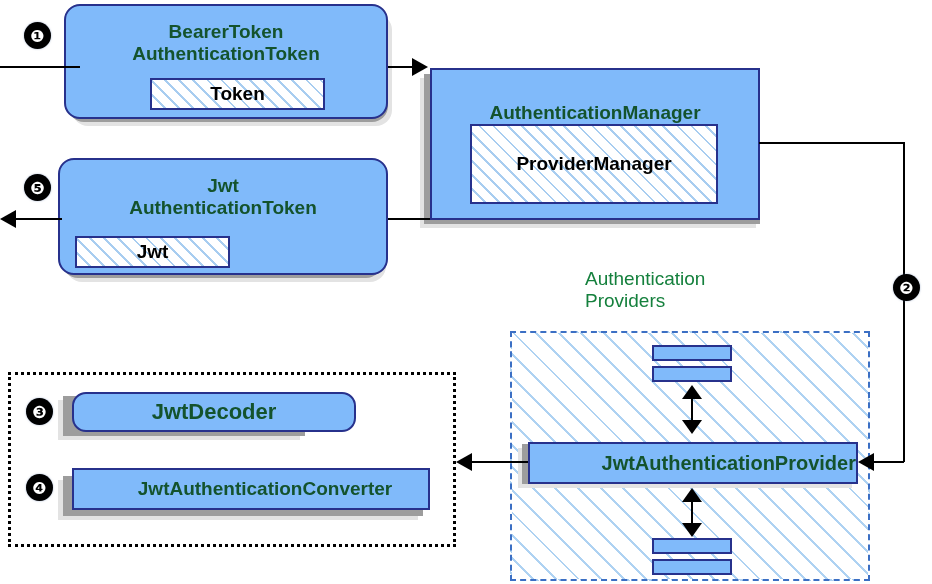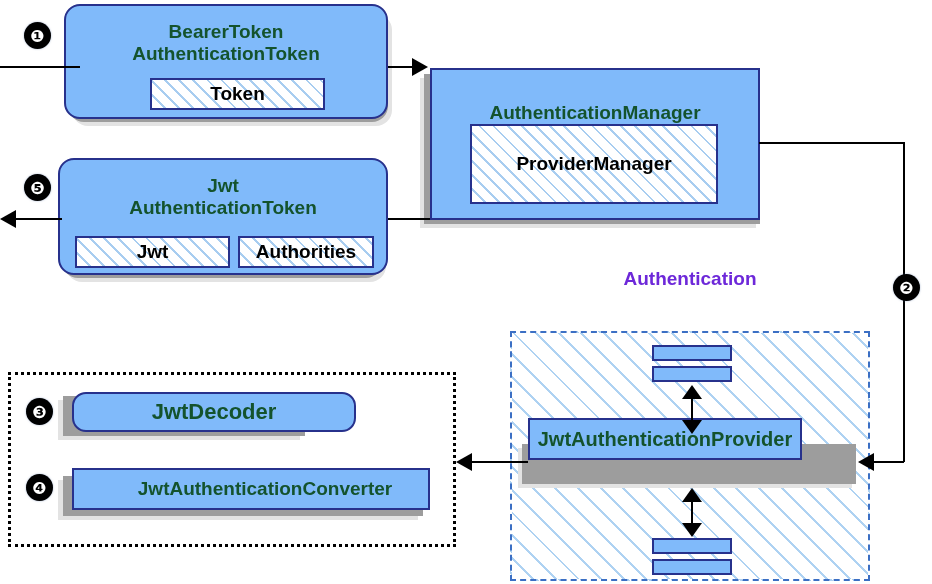--- a/index.html
+++ b/index.html
@@ -94,23 +94,22 @@
     position:absolute;
     background:#80bafa;
     border:2px solid #27318c;
     box-sizing:border-box;
     z-index:4;
   }
 
   
   .caption{
     position:absolute;
-    font-weight:bold;
-    text-align:center;
-    color:#6d28d9;
+    font-weight:normal;
+    color:#15803d;
     line-height:1.15;
     z-index:6;
   }
 
   
   .badge{
     position:absolute;
     width:27px;height:27px;
     border-radius:50%;
     background:#000;
@@ -177,45 +176,45 @@
   <div class="shadow-light rounded" style="left:66px;top:168px;width:320px;height:114px;"></div>
   <div class="shadow-dark rounded" style="left:62px;top:164px;width:320px;height:114px;"></div>
 
   <div class="node rounded" style="left:58px;top:158px;width:330px;height:117px;font-size:19px;padding-bottom:40px;">
     <div>
       <div>Jwt</div>
       <div>AuthenticationToken</div>
     </div>
   </div>
   <div class="hatchbox" style="left:75px;top:236px;width:155px;height:32px;font-size:19px;">Jwt</div>
-  <div class="hatchbox" style="left:238px;top:236px;width:136px;height:32px;font-size:19px;">Authorities</div>
 
   <div class="line-h" style="left:388px;top:218px;width:42px;"></div>
 
   <div class="line-h" style="left:6px;top:218px;width:56px;"></div>
   <div class="arrow arrow-left" style="left:0px;top:210px;"></div>
 
   <div class="badge" style="left:24px;top:174px;">❺</div>
 
   <div class="caption" style="left:585px;top:268px;width:210px;font-size:19px;">
     <div>Authentication</div>
+    <div>Providers</div>
   </div>
 
   <div class="group-dashed-blue" style="left:510px;top:331px;width:360px;height:250px;"></div>
 
   <div class="stub" style="left:652px;top:345px;width:80px;height:16px;"></div>
   <div class="stub" style="left:652px;top:366px;width:80px;height:16px;"></div>
 
   <div class="line-v" style="left:691px;top:389px;height:42px;"></div>
   <div class="arrow arrow-up" style="left:682px;top:385px;"></div>
   <div class="arrow arrow-down" style="left:682px;top:420px;"></div>
 
   <div class="shadow-light" style="left:518px;top:448px;width:334px;height:40px;"></div>
   <div class="shadow-dark" style="left:522px;top:444px;width:334px;height:40px;"></div>
-  <div class="node" style="left:528px;top:418px;width:274px;height:42px;font-size:20px;">
+  <div class="node" style="left:528px;top:442px;width:330px;height:42px;font-size:20px;justify-content:flex-end;">
     <div>JwtAuthenticationProvider</div>
   </div>
 
   <div class="line-v" style="left:691px;top:492px;height:42px;"></div>
   <div class="arrow arrow-up" style="left:682px;top:488px;"></div>
   <div class="arrow arrow-down" style="left:682px;top:523px;"></div>
 
   <div class="stub" style="left:652px;top:538px;width:80px;height:16px;"></div>
   <div class="stub" style="left:652px;top:559px;width:80px;height:16px;"></div>
 

